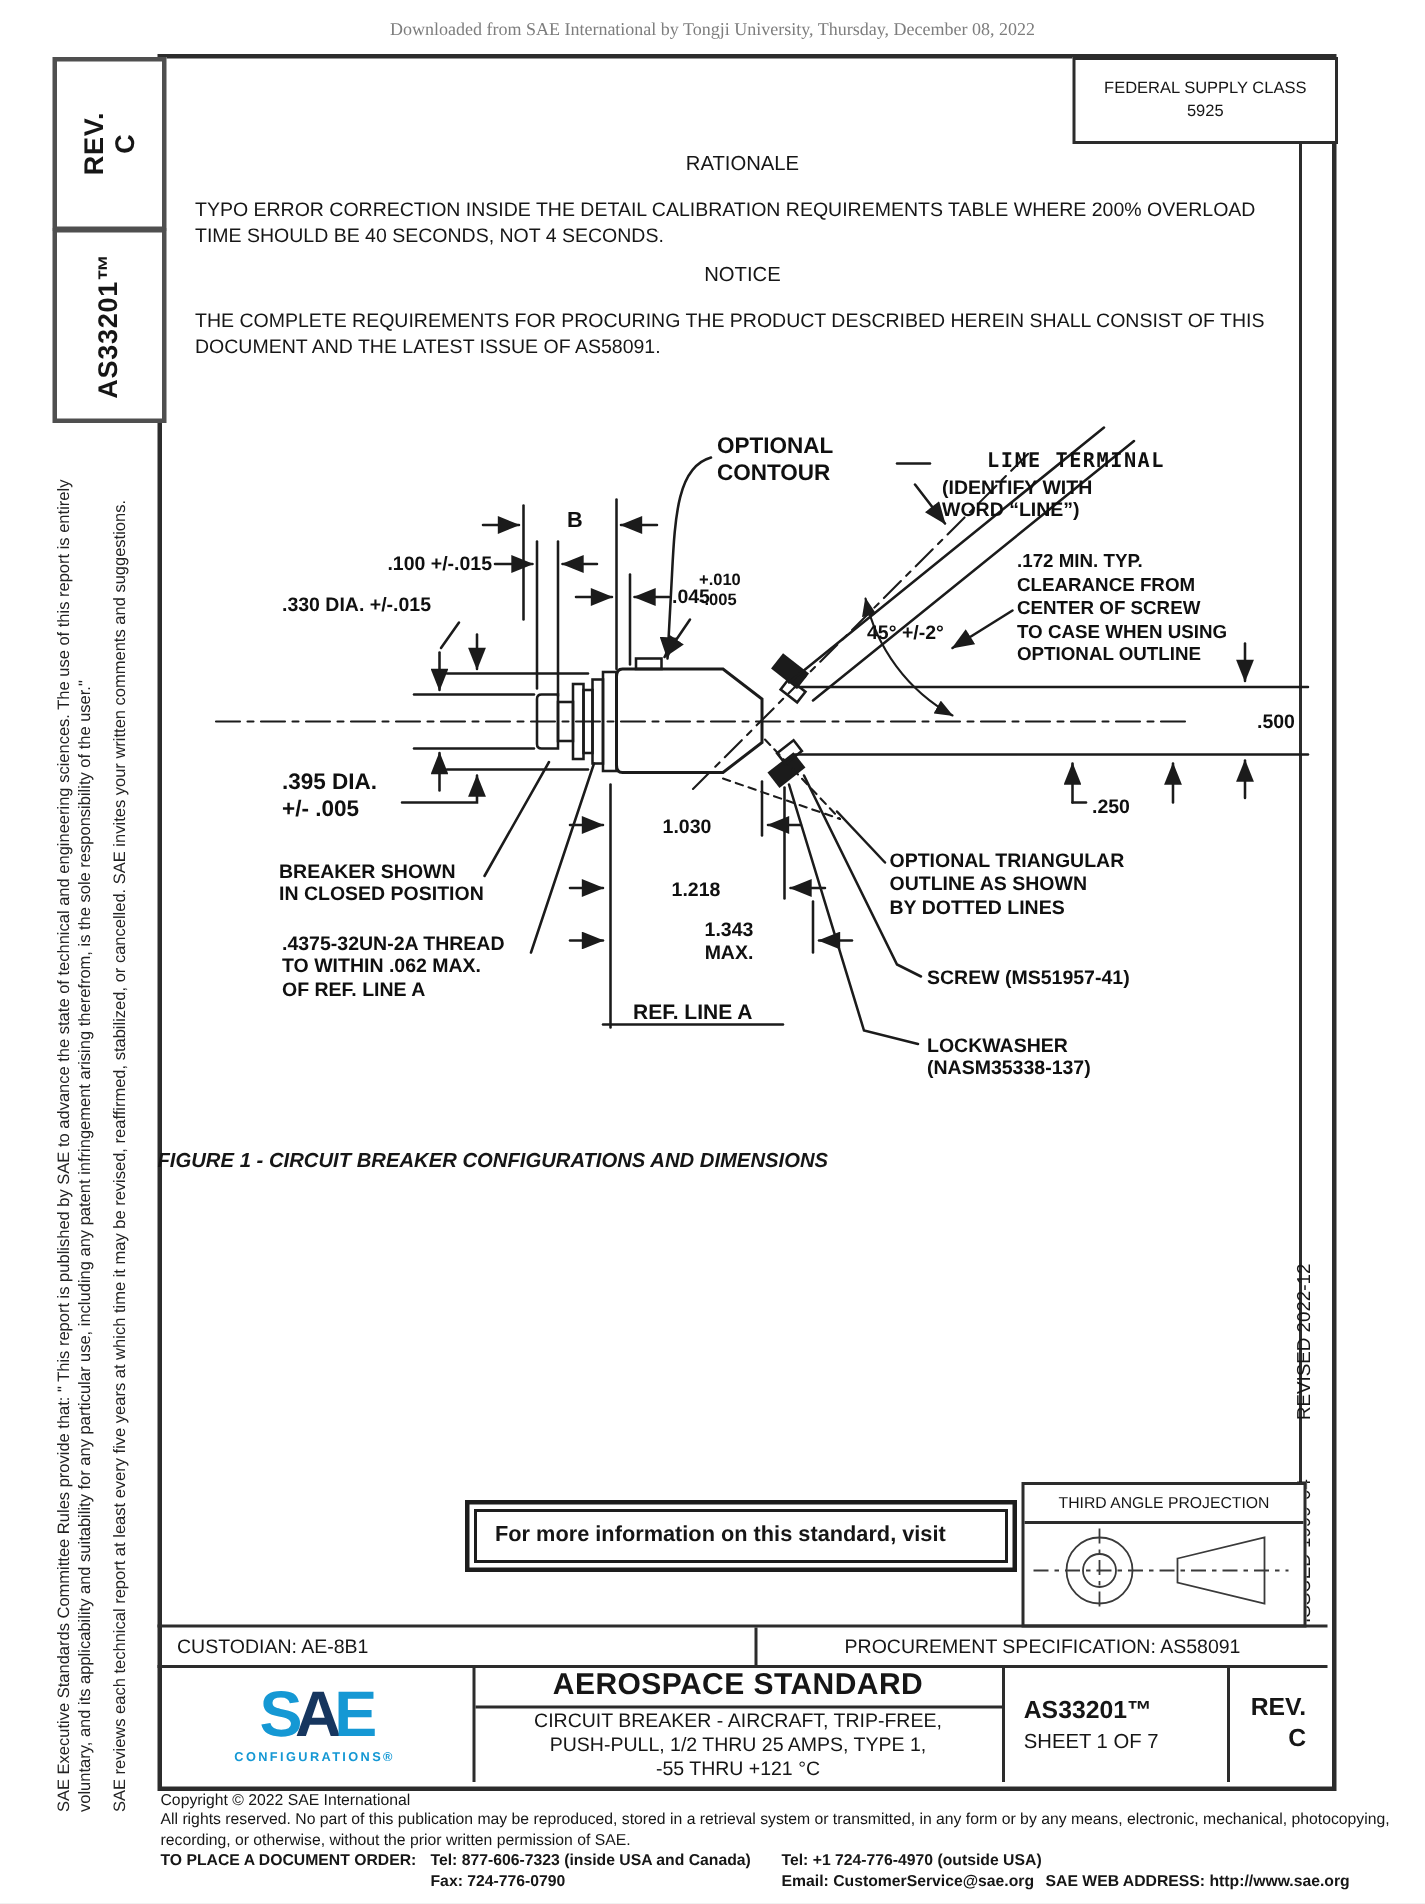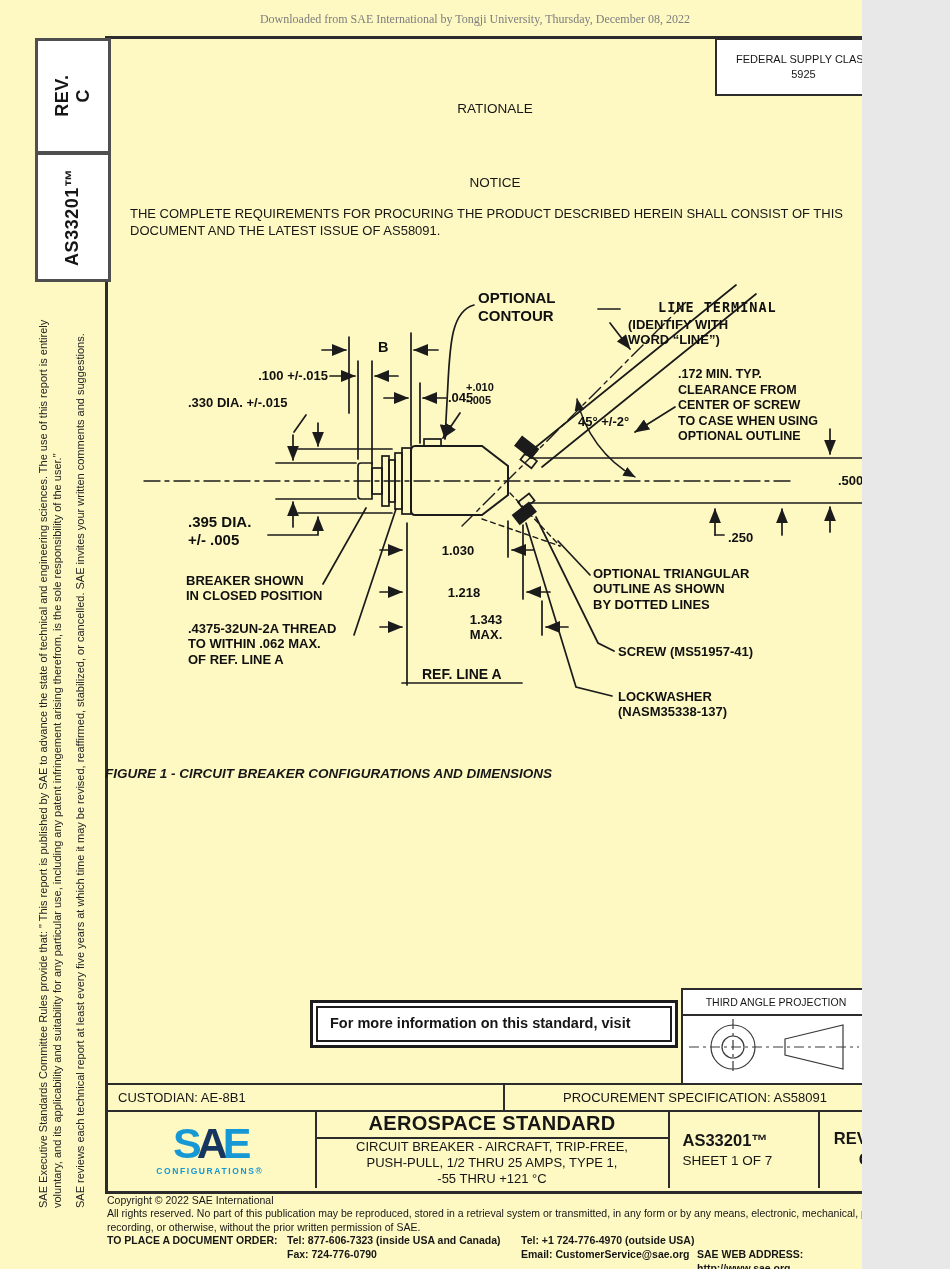--- a/index.html
+++ b/index.html
@@ -1,16 +1,16 @@
 <!DOCTYPE html>
 <html><head>
 <meta charset="utf-8">
 <style>
   html,body{margin:0;padding:0;background:#e8e8e8;}
-  .page{position:relative;width:862px;height:1269px;background:#fef9c3;overflow:hidden;
+  .page{position:relative;width:950px;height:1269px;background:#ffffff;overflow:hidden;
         font-family:"Liberation Sans",sans-serif;color:#161616;}
   .abs{position:absolute;}
   .watermark{left:0;top:12px;width:950px;text-align:center;
              font:12px "Liberation Serif",serif;color:#7d7d7d;}
   
   .main-border{left:105px;top:36px;width:780px;height:1152px;border:3px solid #2c2c2c;}
   .inner-vline{left:866px;top:36px;width:0;height:1047px;border-left:2.5px solid #2c2c2c;}
   
   .side-box{left:35px;width:70px;border:3px solid #4f4f4f;background:#fff;
             display:flex;align-items:center;justify-content:center;}
@@ -103,20 +103,21 @@
     <p>SAE Executive Standards Committee Rules provide that: " This report is published by SAE to advance the state of technical and engineering sciences. The use of this report is entirely voluntary, and its applicability and suitability for any particular use, including any patent infringement arising therefrom, is the sole responsibility of the user."</p>
     <p>SAE reviews each technical report at least every five years at which time it may be revised, reaffirmed, stabilized, or cancelled. SAE invites your written comments and suggestions.</p>
   </div>
 
   <div class="abs fsc-box">
     <div>FEDERAL SUPPLY CLASS</div>
     <div>5925</div>
   </div>
 
   <div class="abs center-head" style="top:101px;">RATIONALE</div>
+  <div class="abs para" style="top:131px;">TYPO ERROR CORRECTION INSIDE THE DETAIL CALIBRATION REQUIREMENTS TABLE WHERE 200% OVERLOAD TIME SHOULD BE 40 SECONDS, NOT 4 SECONDS.</div>
   <div class="abs center-head" style="top:175px;">NOTICE</div>
   <div class="abs para" style="top:205px;">THE COMPLETE REQUIREMENTS FOR PROCURING THE PRODUCT DESCRIBED HEREIN SHALL CONSIST OF THIS DOCUMENT AND THE LATEST ISSUE OF AS58091.</div>
 
   <div class="abs fig">
     <svg width="760" height="470" viewBox="0 0 760 470">
       <defs>
         <marker id="ah" viewBox="0 0 10 8" refX="9.5" refY="4" markerWidth="9" markerHeight="7" orient="auto-start-reverse">
             <path d="M0,0 L10,4 L0,8 z" fill="#1b1b1b"></path>
           </marker>
       </defs>

